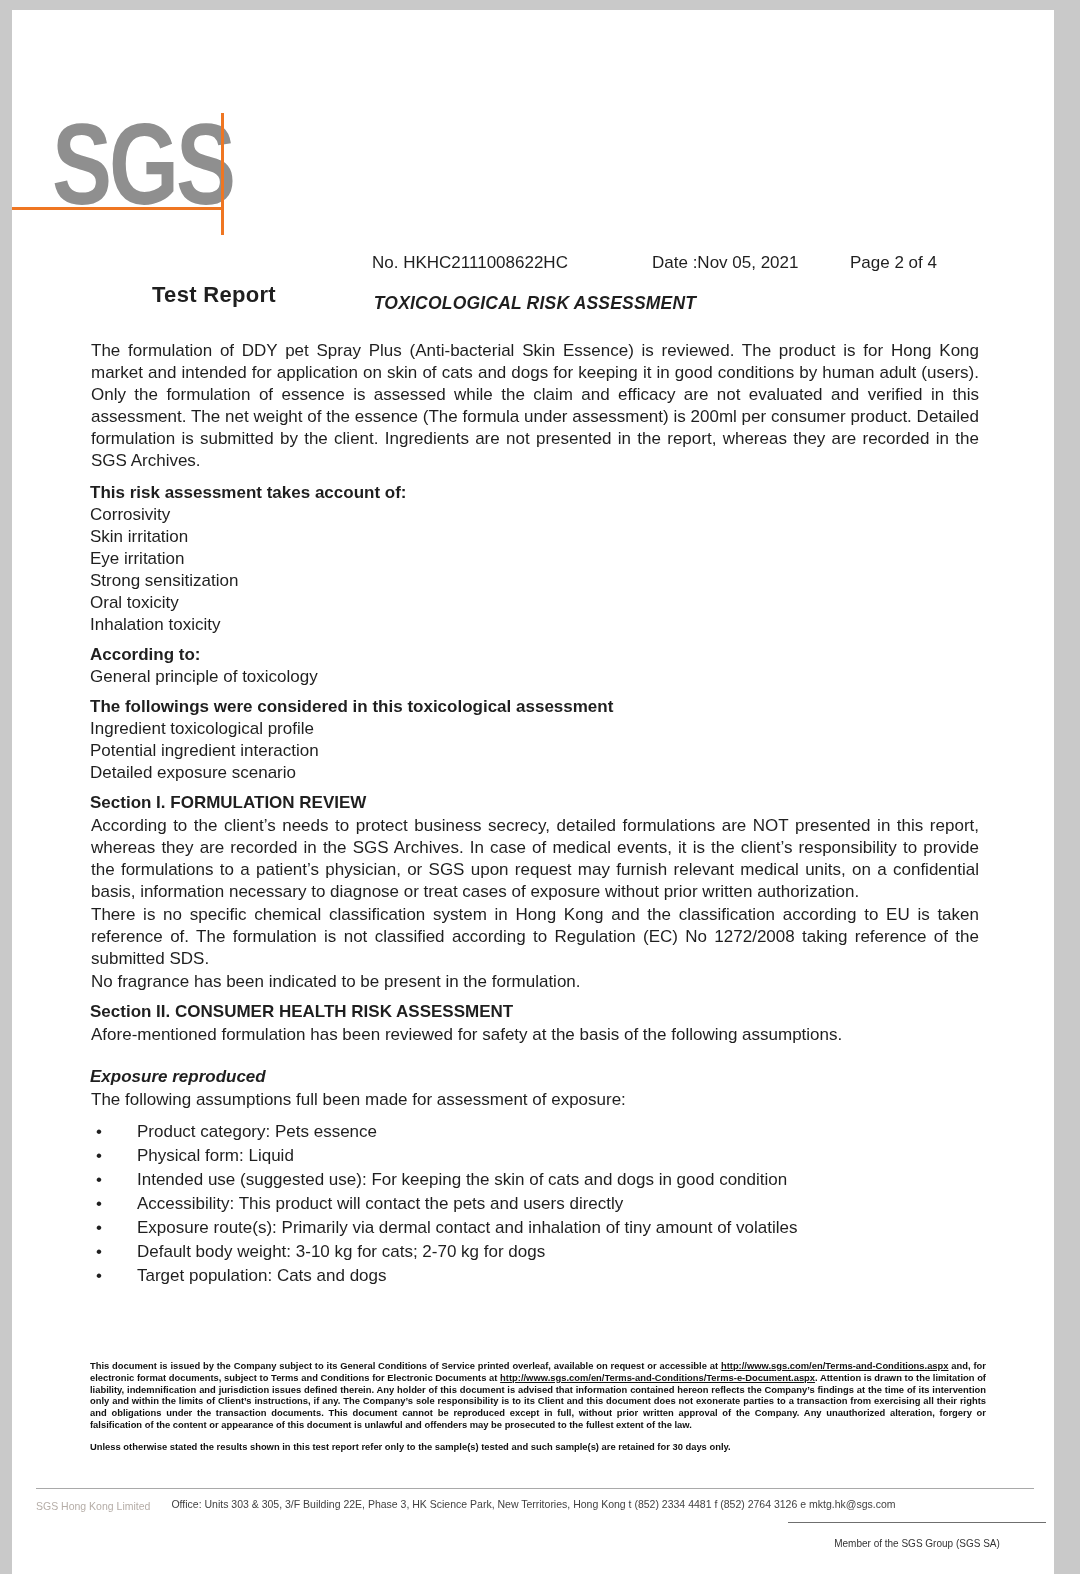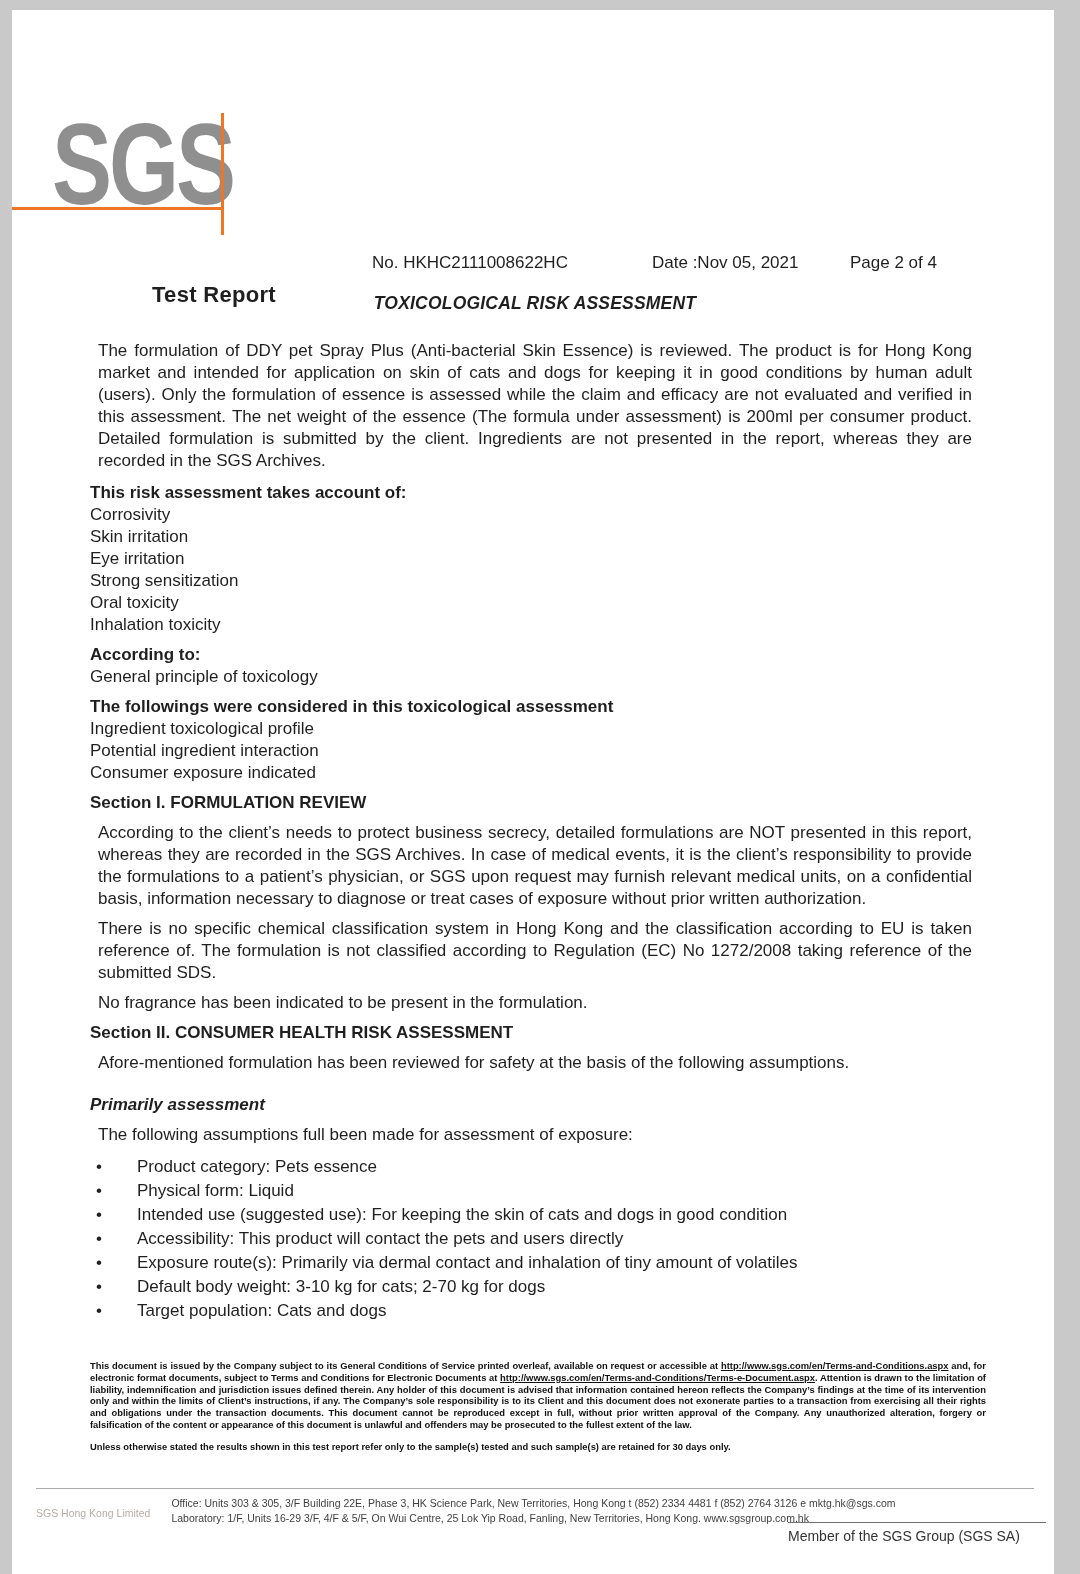--- a/index.html
+++ b/index.html
@@ -33,21 +33,21 @@
   .rh-no   { position: absolute; left: 282px; top: 5px; }
   .rh-date { position: absolute; left: 562px; top: 5px; }
   .rh-page { position: absolute; left: 760px; top: 5px; }
 
   
   .content {
     position: absolute; top: 282px; left: 78px; right: 74px;
     font-size: 17px; line-height: 22px;
   }
   .doc-title { text-align: center; font-weight: 700; font-size: 17.5px; margin: 0 0 26px; letter-spacing: 0.2px; font-style: italic; }
-  p.just { text-align: justify; margin: 8px; }
+  p.just { text-align: justify; margin: 1px; }
   .h-bold { font-weight: 700; margin-top: 10px; }
   .h-bold.tight { margin-top: 8px; }
   .h-italic { font-weight: 700; font-style: italic; margin-top: 20px; }
   ul.plain-list { list-style: none; }
   ul.dot-list { list-style: none; margin-top: 10px; }
   ul.dot-list li { position: relative; padding-left: 47px; margin-top: 2px; }
   ul.dot-list li::before { content: "\2022"; position: absolute; left: 6px; top: 0; }
 
   
   .legal-block { position: absolute; top: 1350px; left: 78px; right: 68px; }
@@ -63,22 +63,22 @@
     position: absolute; top: 1478px; left: 24px; right: 20px;
     border-top: 1px solid #a9a9a9; padding-top: 7px;
     display: flex; gap: 10px; align-items: center;
   }
   .company { font-size: 10.5px; color: #b5ada7; white-space: nowrap; padding-top: 4px; }
   .vbar { width: 1px; background: #9a9a9a; }
   .addr { font-size: 10.5px; color: #3f3f3f; line-height: 15px; }
 
   .member-box {
     position: absolute; top: 1512px; right: 8px; width: 258px;
-    border-top: 1.5px solid #6f6f6f; padding-top: 5px;
-    font-size: 14px; color: #333; text-align: left;
+    border-top: 1.5px solid #6f6f6f; padding-top: 15px;
+    font-size: 10px; color: #333; text-align: center;
   }
 </style>
 </head>
 <body>
 
 <div class="page">
 
   <div class="logo-block">
     <span class="logo-text">SGS</span>
     <div class="logo-hline"></div>
@@ -109,32 +109,32 @@
 
     <p class="h-bold tight">According to:</p>
     <ul class="plain-list">
       <li>General principle of toxicology</li>
     </ul>
 
     <p class="h-bold tight">The followings were considered in this toxicological assessment</p>
     <ul class="plain-list">
       <li>Ingredient toxicological profile</li>
       <li>Potential ingredient interaction</li>
-      <li>Consumer exposure indicated</li>
+      <li>Detailed exposure scenario</li>
     </ul>
 
     <p class="h-bold tight">Section I. FORMULATION REVIEW</p>
     <p class="just">According to the client’s needs to protect business secrecy, detailed formulations are NOT presented in this report, whereas they are recorded in the SGS Archives. In case of medical events, it is the client’s responsibility to provide the formulations to a patient’s physician, or SGS upon request may furnish relevant medical units, on a confidential basis, information necessary to diagnose or treat cases of exposure without prior written authorization.</p>
     <p class="just">There is no specific chemical classification system in Hong Kong and the classification according to EU is taken reference of. The formulation is not classified according to Regulation (EC) No 1272/2008 taking reference of the submitted SDS.</p>
     <p class="just">No fragrance has been indicated to be present in the formulation.</p>
 
     <p class="h-bold tight">Section II. CONSUMER HEALTH RISK ASSESSMENT</p>
     <p class="just">Afore-mentioned formulation has been reviewed for safety at the basis of the following assumptions.</p>
 
-    <p class="h-italic">Primarily assessment</p>
+    <p class="h-italic">Exposure reproduced</p>
     <p class="just">The following assumptions full been made for assessment of exposure:</p>
     <ul class="dot-list">
       <li>Product category: Pets essence</li>
       <li>Physical form: Liquid</li>
       <li>Intended use (suggested use): For keeping the skin of cats and dogs in good condition</li>
       <li>Accessibility: This product will contact the pets and users directly</li>
       <li>Exposure route(s): Primarily via dermal contact and inhalation of tiny amount of volatiles</li>
       <li>Default body weight: 3-10 kg for cats; 2-70 kg for dogs</li>
       <li>Target population: Cats and dogs</li>
     </ul>
@@ -143,19 +143,18 @@
   <div class="legal-block">
     <p class="legal-text"><span>This document is issued by the Company subject to its General Conditions of Service printed overleaf, available on request or accessible at </span><span class="lnk">http://www.sgs.com/en/Terms-and-Conditions.aspx</span><span> and, for electronic format documents, subject to Terms and Conditions for Electronic Documents at </span><span class="lnk">http://www.sgs.com/en/Terms-and-Conditions/Terms-e-Document.aspx</span><span>. Attention is drawn to the limitation of liability, indemnification and jurisdiction issues defined therein. Any holder of this document is advised that information contained hereon reflects the Company’s findings at the time of its intervention only and within the limits of Client’s instructions, if any. The Company’s sole responsibility is to its Client and this document does not exonerate parties to a transaction from exercising all their rights and obligations under the transaction documents. This document cannot be reproduced except in full, without prior written approval of the Company. Any unauthorized alteration, forgery or falsification of the content or appearance of this document is unlawful and offenders may be prosecuted to the fullest extent of the law.</span></p>
     <p class="legal-unless">Unless otherwise stated the results shown in this test report refer only to the sample(s) tested and such sample(s) are retained for 30 days only.</p>
   </div>
 
   <div class="footer-addr">
     <span class="company">SGS Hong Kong Limited</span>
     <span class="vbar"></span>
     <div class="addr">
       <div>Office: Units 303 &amp; 305, 3/F Building 22E, Phase 3, HK Science Park, New Territories, Hong Kong   t (852) 2334 4481   f (852) 2764 3126   e mktg.hk@sgs.com</div>
-      <div>Laboratory: 1/F, Units 16-29 3/F, 4/F &amp; 5/F, On Wui Centre, 25 Lok Yip Road, Fanling, New Territories, Hong Kong.    www.sgsgroup.com.hk</div>
     </div>
   </div>
 
   <div class="member-box">Member of the SGS Group (SGS SA)</div>
 
 </div>
 
 </body></html>

